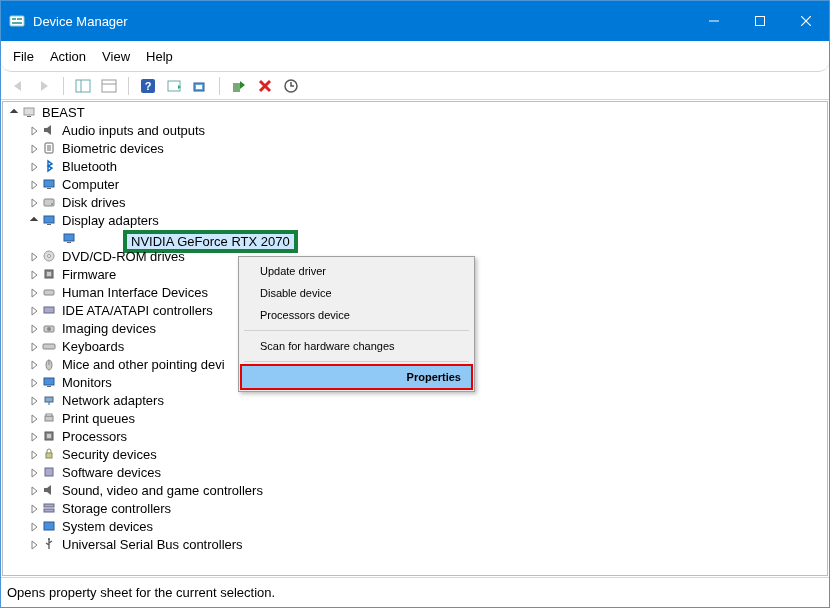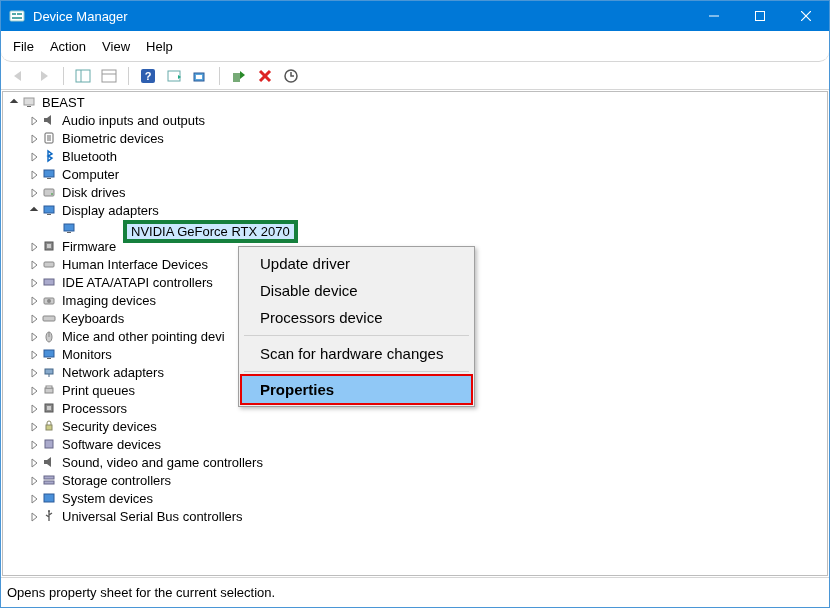--- a/index.html
+++ b/index.html
@@ -1,19 +1,19 @@
 <!DOCTYPE html>
 <html><head>
 <meta charset="utf-8">
 <style>
   * { box-sizing: border-box; }
   html, body { margin:0; padding:0; font-family: "Segoe UI", Tahoma, sans-serif; font-size:13px; color:#000; }
   .window { width:830px; height:608px; border:1px solid #4a96d6; background:#fff; display:flex; flex-direction:column; }
   
-  .titlebar { height:30px; background:#0078d7; color:#fff; display:flex; align-items:center; }
+  .titlebar { height:40px; background:#0078d7; color:#fff; display:flex; align-items:center; }
   .titlebar .app-icon { width:16px; height:16px; margin:0 8px; }
   .titlebar .title { flex:1; font-size:13px; }
   .titlebar .win-btn { width:46px; height:30px; display:flex; align-items:center; justify-content:center; }
   .titlebar svg { display:block; }
   
   .menubar { height:31px; background:#fff; display:flex; align-items:center; padding:0 4px; font-size:13px; border-bottom:1px solid #d6d6d6;border-radius:10px; }
   .menubar .menu-item { padding:1px 8px; }
   
   .toolbar { height:28px; background:#fff; display:flex; align-items:center; padding:0 6px; border-bottom:1px solid #d6d6d6; gap:4px; }
   .toolbar .sep { width:1px; height:18px; background:#d0d0d0; margin:0 4px; }
@@ -24,24 +24,24 @@
   .tree { padding:2px 4px; font-size:13px; line-height:18px; user-select:none; }
   .indent0 { padding-left:0px; }
   .indent1 { padding-left:20px; }
   .indent2 { padding-left:40px; }
   .row { display:flex; align-items:flex-start; height:18px; white-space:nowrap; }
   .row .tw { width:14px; height:18px; display:flex; align-items:center; justify-content:center; color:#6b6b6b; font-size:11px; }
   .row .icon { width:16px; height:16px; margin-right:3px; display:flex; align-items:center; justify-content:center; }
   .row .label { padding:0 2px; }
   .row.selected .label { background:#cce8ff; border:4px solid #15803d; padding:0 4px; line-height:15px;margin-left:43px; }
   
-  .context-menu { position:absolute; left:235px; top:154px; width:237px; background:#f0f0f0; border:1px solid #a0a0a0; box-shadow:2px 2px 4px rgba(0,0,0,.25); padding:3px; font-size:15px; }
+  .context-menu { position:absolute; left:235px; top:154px; width:237px; background:#f0f0f0; border:1px solid #a0a0a0; box-shadow:2px 2px 4px rgba(0,0,0,.25); padding:3px; font-size:11px; }
   .context-menu .cm-item { padding:5px 10px 5px 18px; color:#000; }
   .context-menu .cm-sep { height:1px; background:#d0d0d0; margin:4px 2px; }
-  .context-menu .cm-item.highlight { background:#90c8f6; border:2px solid #e60000; font-weight:700; margin:-2px; padding:5px 10px 5px 18px; }
+  .context-menu .cm-item.highlight { background:#90c8f6; border:2px solid #e60000; font-weight:700; margin:-2px; padding:5px 10px 5px 18px;text-align:right; }
   
   .statusbar { height:30px; border-top:1px solid #d6d6d6; display:flex; align-items:center; padding:0 6px; font-size:13px; color:#000; }
 </style>
 </head>
 <body>
 
 <div class="window">
 
   <div class="titlebar">
     <span class="app-icon">
@@ -244,20 +244,34 @@
         </div>
         <div class="row indent2 selected">
           <span class="tw"></span>
           <span class="icon">
             <svg width="14" height="14">
               <rect x="2" y="3" width="10" height="7" fill="#4a90d9" stroke="#2a5a99"></rect>
               <rect x="5" y="11" width="4" height="1" fill="#666"></rect>
             </svg>
           </span>
           <span class="label">NVIDIA GeForce RTX 2070</span>
+        </div>
+        <div class="row indent1">
+          <span class="tw">
+            <svg width="10" height="10">
+              <path d="M3 1 L8 5 L3 9 Z" fill="none" stroke="#808080"></path>
+            </svg>
+          </span>
+          <span class="icon">
+            <svg width="14" height="14">
+              <circle cx="7" cy="7" r="5" fill="#ddd" stroke="#999"></circle>
+              <circle cx="7" cy="7" r="1.5" fill="#fff" stroke="#999"></circle>
+            </svg>
+          </span>
+          <span class="label">DVD/CD-ROM drives</span>
         </div>
         <div class="row indent1">
           <span class="tw">
             <svg width="10" height="10">
               <path d="M3 1 L8 5 L3 9 Z" fill="none" stroke="#808080"></path>
             </svg>
           </span>
           <span class="icon">
             <svg width="14" height="14">
               <rect x="3" y="3" width="8" height="8" fill="#888" stroke="#555"></rect>

